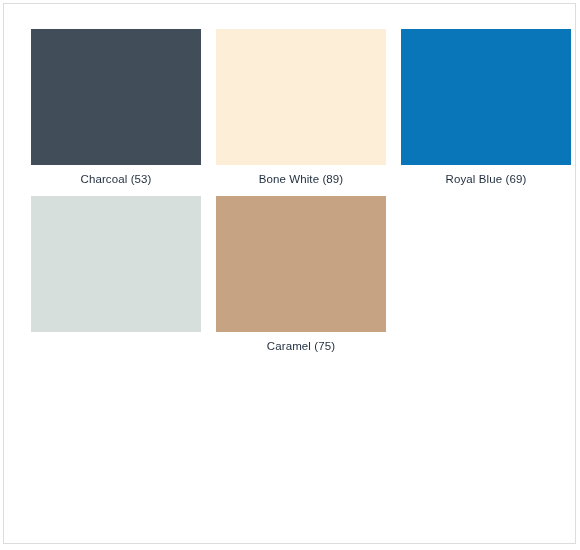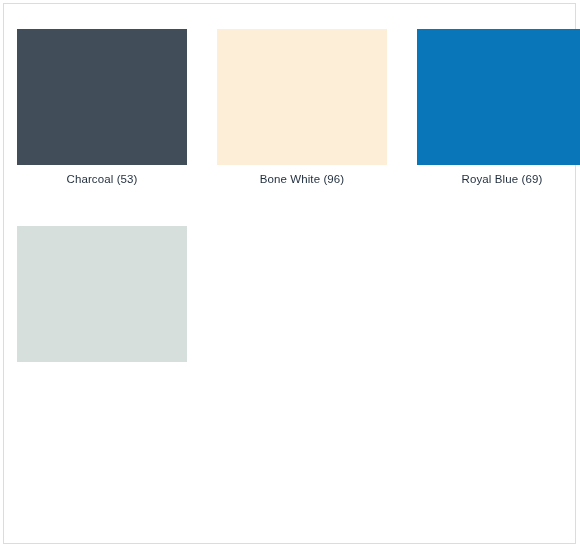--- a/index.html
+++ b/index.html
@@ -23,28 +23,27 @@
     width: 573px;
     height: 541px;
     background: #ffffff;
     border: 1px solid #dcdcdc;
     box-sizing: border-box;
   }
 
   
   .swatch-grid {
     position: absolute;
-    left: 13px;
+    left: 27px;
     top: 25px;
     width: 540px;
     display: grid;
     grid-template-columns: repeat(3, 170px);
     column-gap: 15px;
     row-gap: 0px;
-    gap: 30px;
   }
 
   .swatch-cell {
     width: 170px;
     height: 167px;
     box-sizing: border-box;
   }
 
   .swatch-chip {
     width: 170px;
@@ -70,23 +69,27 @@
 
 <div class="palette-card">
   <div class="swatch-grid" id="swatch-grid">
 
   <div class="swatch-cell">
         <div class="swatch-chip" style="background: rgb(65, 78, 89);"></div>
         <span class="swatch-label">Charcoal (53)</span>
       </div>
       <div class="swatch-cell">
         <div class="swatch-chip" style="background: rgb(253, 238, 216);"></div>
-        <span class="swatch-label">Bone White (96)</span>
+        <span class="swatch-label">Bone White (89)</span>
       </div>
       <div class="swatch-cell">
         <div class="swatch-chip" style="background: rgb(10, 118, 186);"></div>
         <span class="swatch-label">Royal Blue (69)</span>
       </div>
       <div class="swatch-cell">
         <div class="swatch-chip" style="background: rgb(214, 223, 220);"></div>
       </div>
+      <div class="swatch-cell">
+        <div class="swatch-chip" style="background: rgb(198, 163, 131);"></div>
+        <span class="swatch-label">Caramel (75)</span>
+      </div>
     </div>
 </div>
 
 </body></html>

